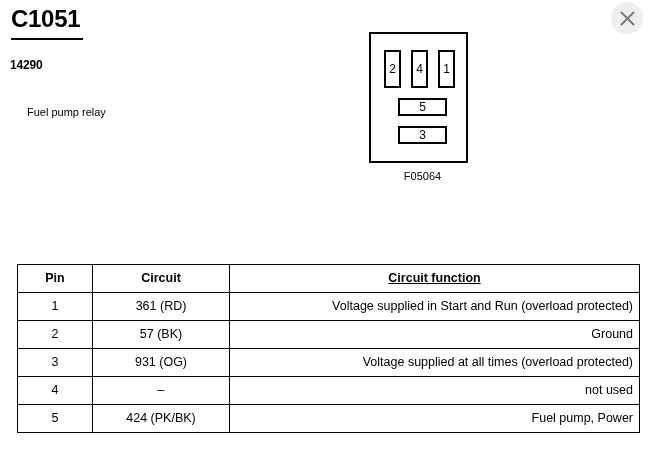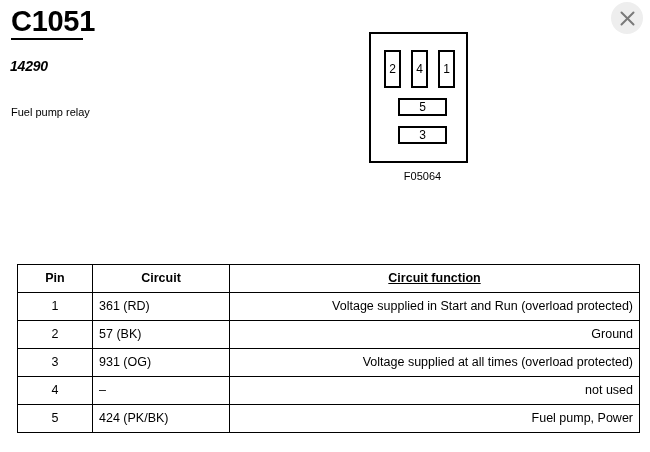--- a/index.html
+++ b/index.html
@@ -15,46 +15,45 @@
     font-family: "Liberation Sans", sans-serif;
     color: #000000;
     -webkit-font-smoothing: antialiased;
   }
 
   
   .conn-title {
     position: absolute;
     left: 11px;
     top: 7px;
-    font-size: 29px;
+    font-size: 24px;
     font-weight: bold;
     letter-spacing: -0.3px;
     line-height: 1;
   }
   .title-rule {
     position: absolute;
     left: 11px;
     top: 38px;
     width: 72px;
     height: 2px;
     background: #000000;
   }
   .part-number {
     position: absolute;
     left: 10px;
     top: 59px;
-    font-size: 14px;
+    font-size: 12px;
     font-weight: bold;
     letter-spacing: -0.2px;
     line-height: 1;
-    font-style: italic;
   }
   .part-desc {
     position: absolute;
-    left: 11px;
+    left: 27px;
     top: 107px;
     font-size: 11px;
     line-height: 1;
   }
 
   
   .close-button {
     position: absolute;
     left: 611px;
     top: 2px;
@@ -136,21 +135,21 @@
     height: 27px;
     padding: 0 6px;
     line-height: 1;
     font-weight: normal;
   }
   .pin-table thead th {
     font-weight: bold;
     text-align: center;
   }
   .col-pin   { width: 62px;  text-align: center; }
-  .col-circ  { width: 124px; text-align: left; }
+  .col-circ  { width: 124px; text-align: center; }
   .col-func  { text-align: right; padding-left: 10px; }
   thead .col-func { text-align: center; padding-left: 6px; text-decoration: underline; }
 </style>
 </head>
 <body>
 
 <div class="conn-title">C1051</div>
 <div class="title-rule"></div>
 <div class="part-number">14290</div>
 <div class="part-desc">Fuel pump relay</div>

